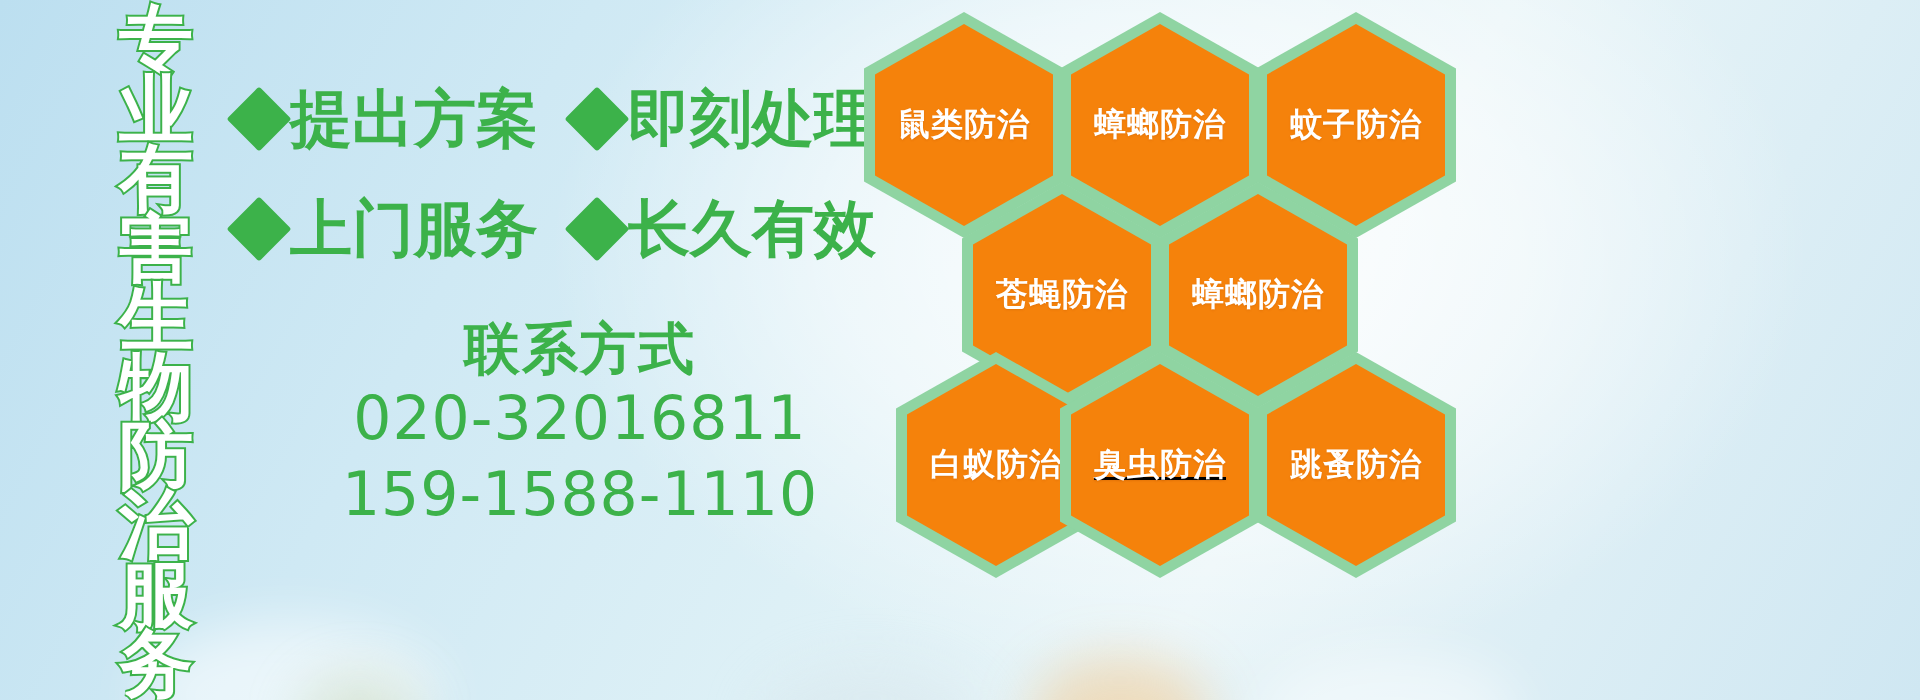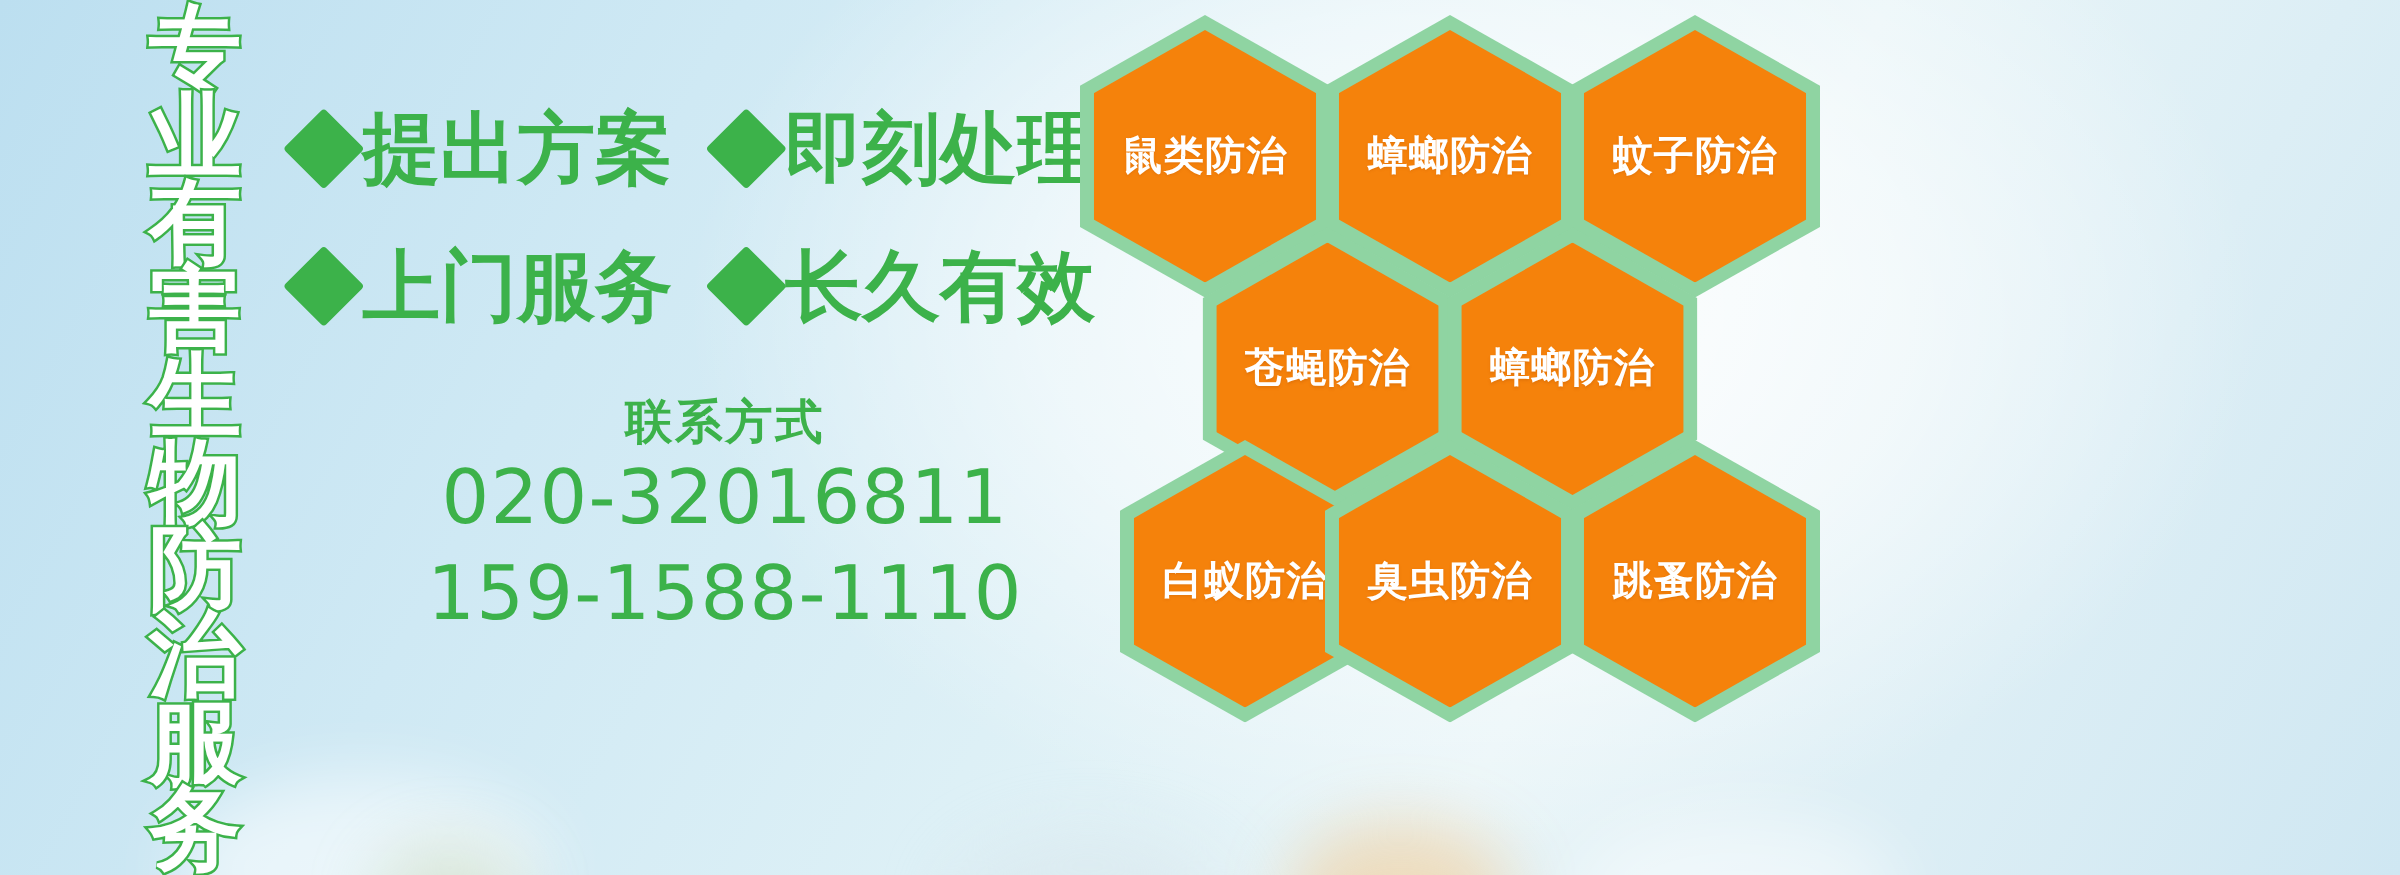--- a/index.html
+++ b/index.html
@@ -46,21 +46,21 @@
     transform:rotate(45deg);flex:0 0 auto;border-radius:3px;
   }
   .feat-label{margin-left:8px;}
   .feat-gap{width:36px;flex:0 0 auto;}
 
   
   #contact{
     position:absolute;left:300px;top:318px;width:560px;text-align:center;
     color:#3cb24a;
   }
-  #contact-title{font-size:38px;font-weight:700;line-height:1.1;letter-spacing:2px;font-family:Liberation Serif, serif;}
+  #contact-title{font-size:56px;font-weight:700;line-height:1.1;letter-spacing:2px;}
   .phone{font-size:60px;font-weight:400;line-height:1.28;letter-spacing:1px;}
 
   
   #honeycomb{position:absolute;left:856px;top:0px;width:600px;height:580px;text-align:right;}
   .hex{
     position:absolute;width:200px;height:226px;
     display:flex;align-items:center;justify-content:center;
     background:#8fd4a2;
     clip-path:polygon(50% 0%,100% 25%,100% 75%,50% 100%,0% 75%,0% 25%);
     -webkit-clip-path:polygon(50% 0%,100% 25%,100% 75%,50% 100%,0% 75%,0% 25%);
@@ -148,21 +148,21 @@
     <div class="hex" style="left:302px;top:182px;">
       <span class="inner"></span>
       <span class="hex-label">蟑螂防治</span>
     </div>
 
     <div class="hex" style="left:8px;top:352px;margin-left:32px;">
       <span class="inner"></span>
       <span class="hex-label">白蚁防治</span>
     </div>
 
-    <div class="hex" style="left:204px;top:352px;">
+    <div class="hex" style="left:204px;top:352px;text-decoration:underline;">
       <span class="inner"></span>
       <span class="hex-label">臭虫防治</span>
     </div>
 
     <div class="hex" style="left:400px;top:352px;">
       <span class="inner"></span>
       <span class="hex-label">跳蚤防治</span>
     </div>
 
   </div>

